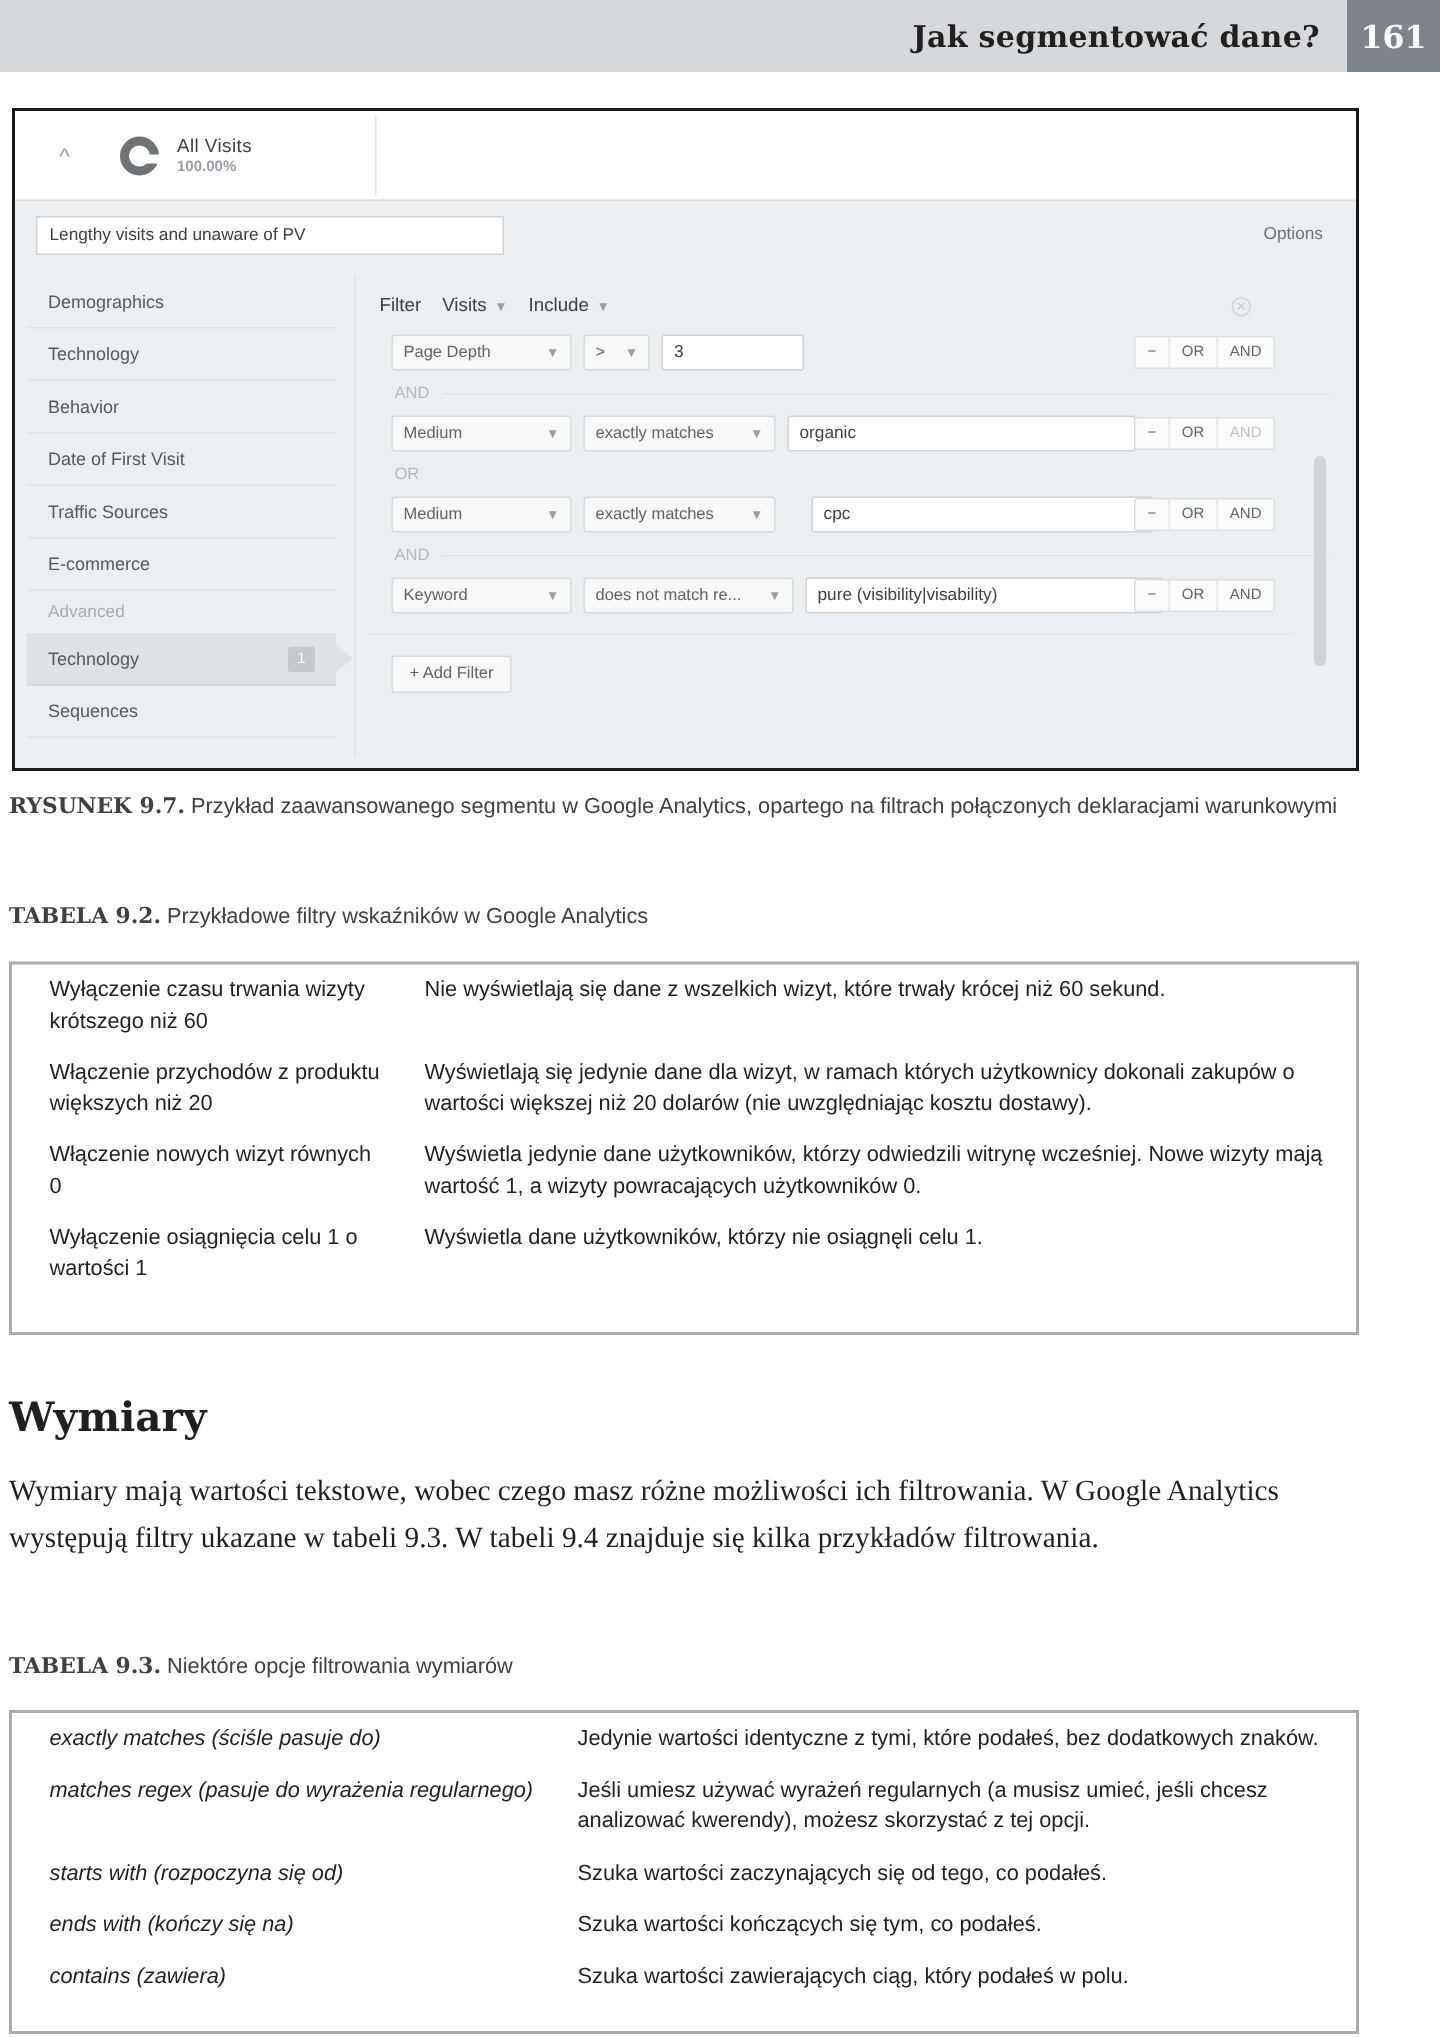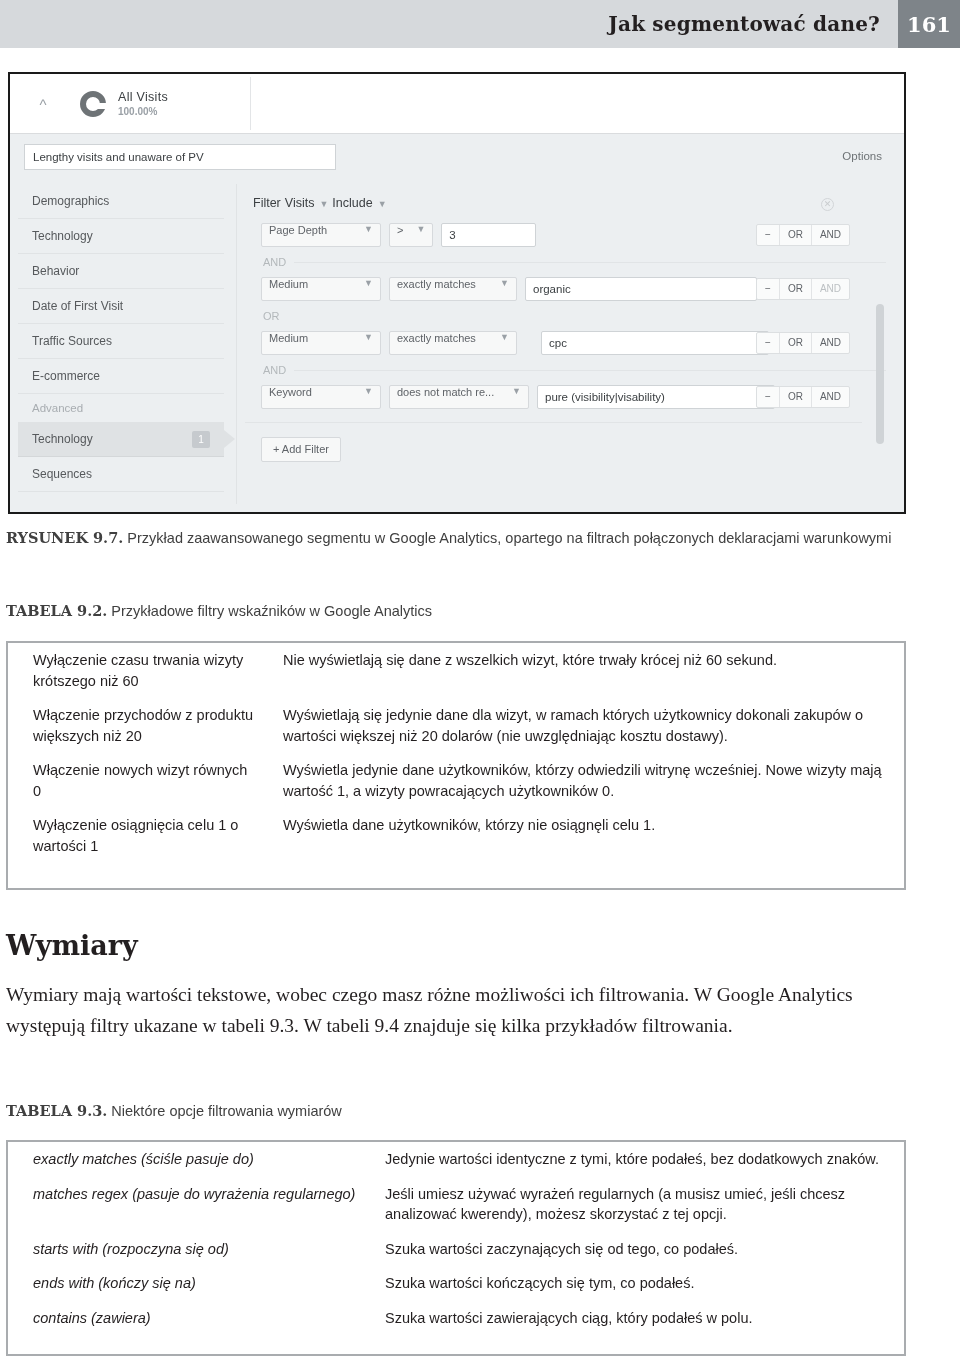--- a/index.html
+++ b/index.html
@@ -99,35 +99,35 @@
     line-height:17px; border-radius:2px;
   }
 
   
   .filterpanel{
     position:absolute; left:226px; top:110px; right:18px; bottom:8px;
     background:#eceff1; border-left:1px solid #e0e3e5;
   }
   .filter-head{
     padding:12px 0 6px 16px; font-size:12.5px; color:#3c4043;
-    display:flex; align-items:flex-end; gap:4px;
+    display:flex; align-items:flex-end; gap:14px;
   }
   .filter-head .lbl{ font-weight:400; color:#3c4043;}
   .caret{ color:#9aa0a6; font-size:9px; margin-left:5px;}
   .close-x{
     position:absolute; right:52px; top:14px; width:13px;height:13px;
     border:1px solid #d2d5d8; border-radius:50%; color:#c9ccce;
     font-size:9px; line-height:11px; text-align:center;
   }
 
   .fgroup{ position:relative; padding:2px 0 0 24px; }
   .frow{ display:flex; align-items:center; height:34px; }
   .dd{
     height:24px; min-width:66px; background:#f7f8f8; border:1px solid #d6d9dc;
-    font-size:11px; color:#5f6368; display:flex; 
+    font-size:11px; color:#5f6368; display:flex; align-items:center;
     padding:0 7px; justify-content:space-between; gap:8px; border-radius:2px;
   }
   .dd.small{ min-width:36px; }
   .dd.wide{ min-width:120px; }
   .txtin{
     height:24px; background:#ffffff; border:1px solid #cfd3d6; border-radius:2px;
     font-size:11.5px; color:#3c4043; display:flex; align-items:center; padding:0 7px;
   }
   .orand{
     position:absolute; right:36px; display:flex; height:22px;

